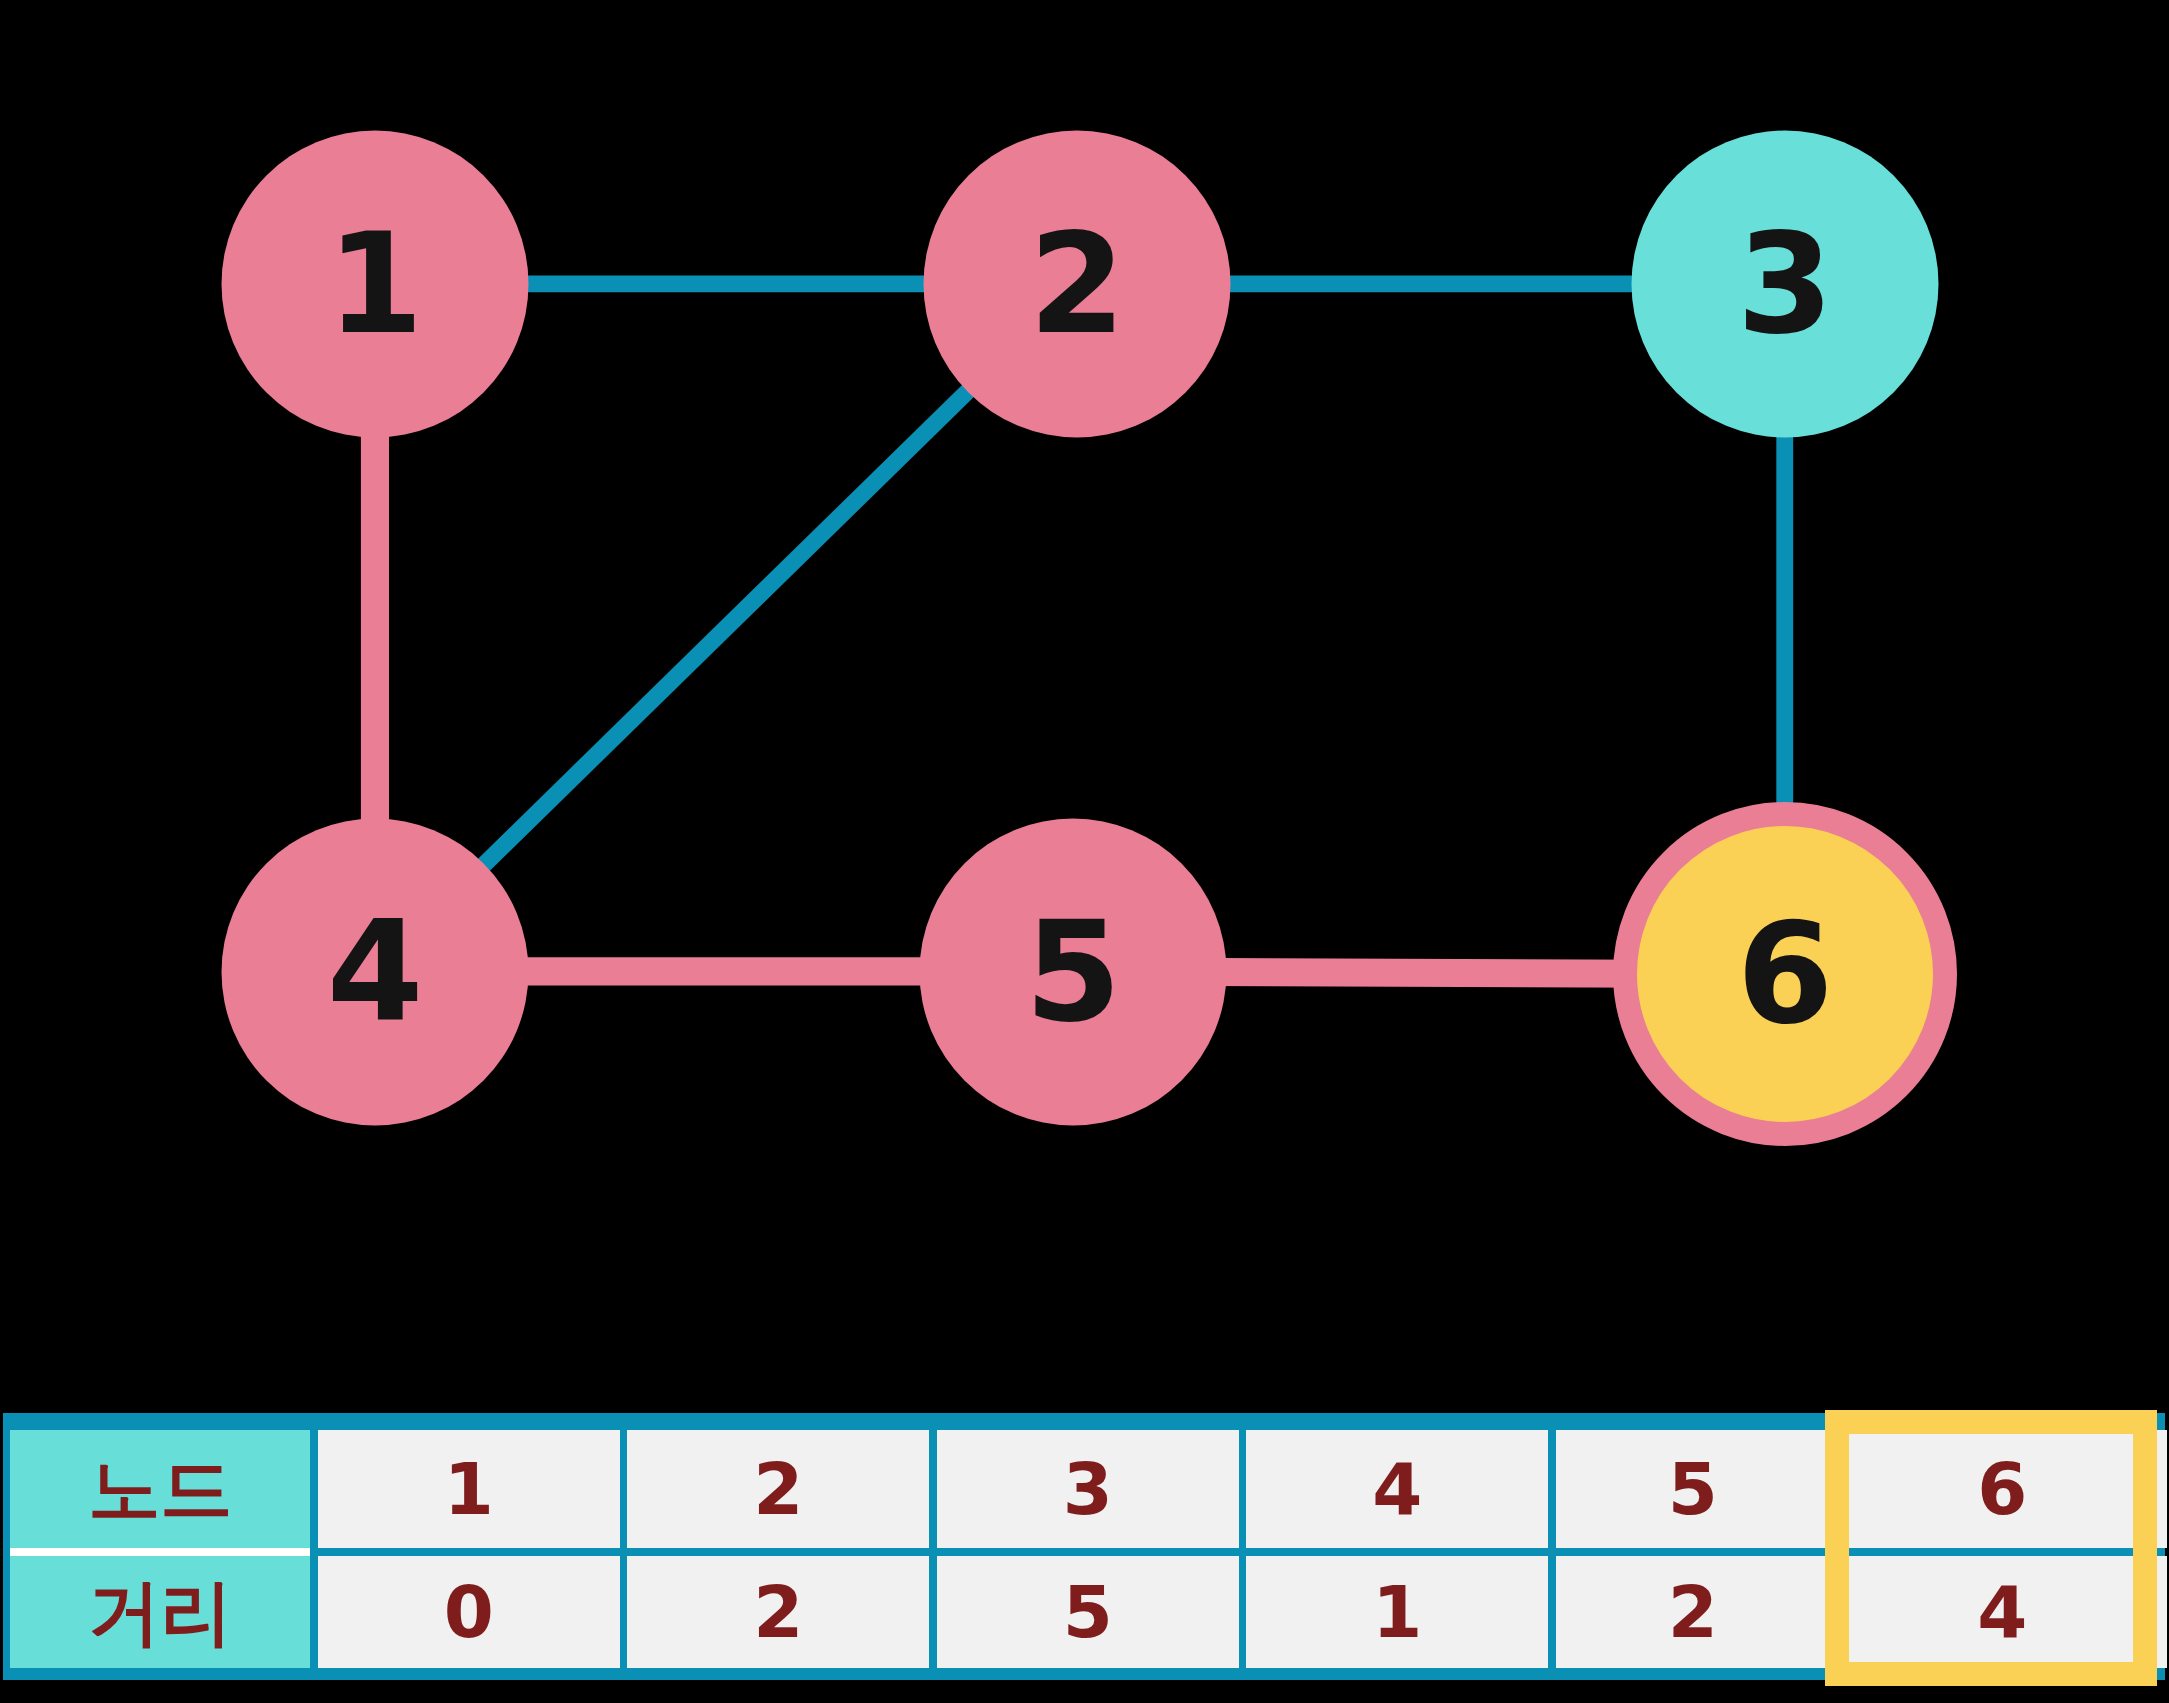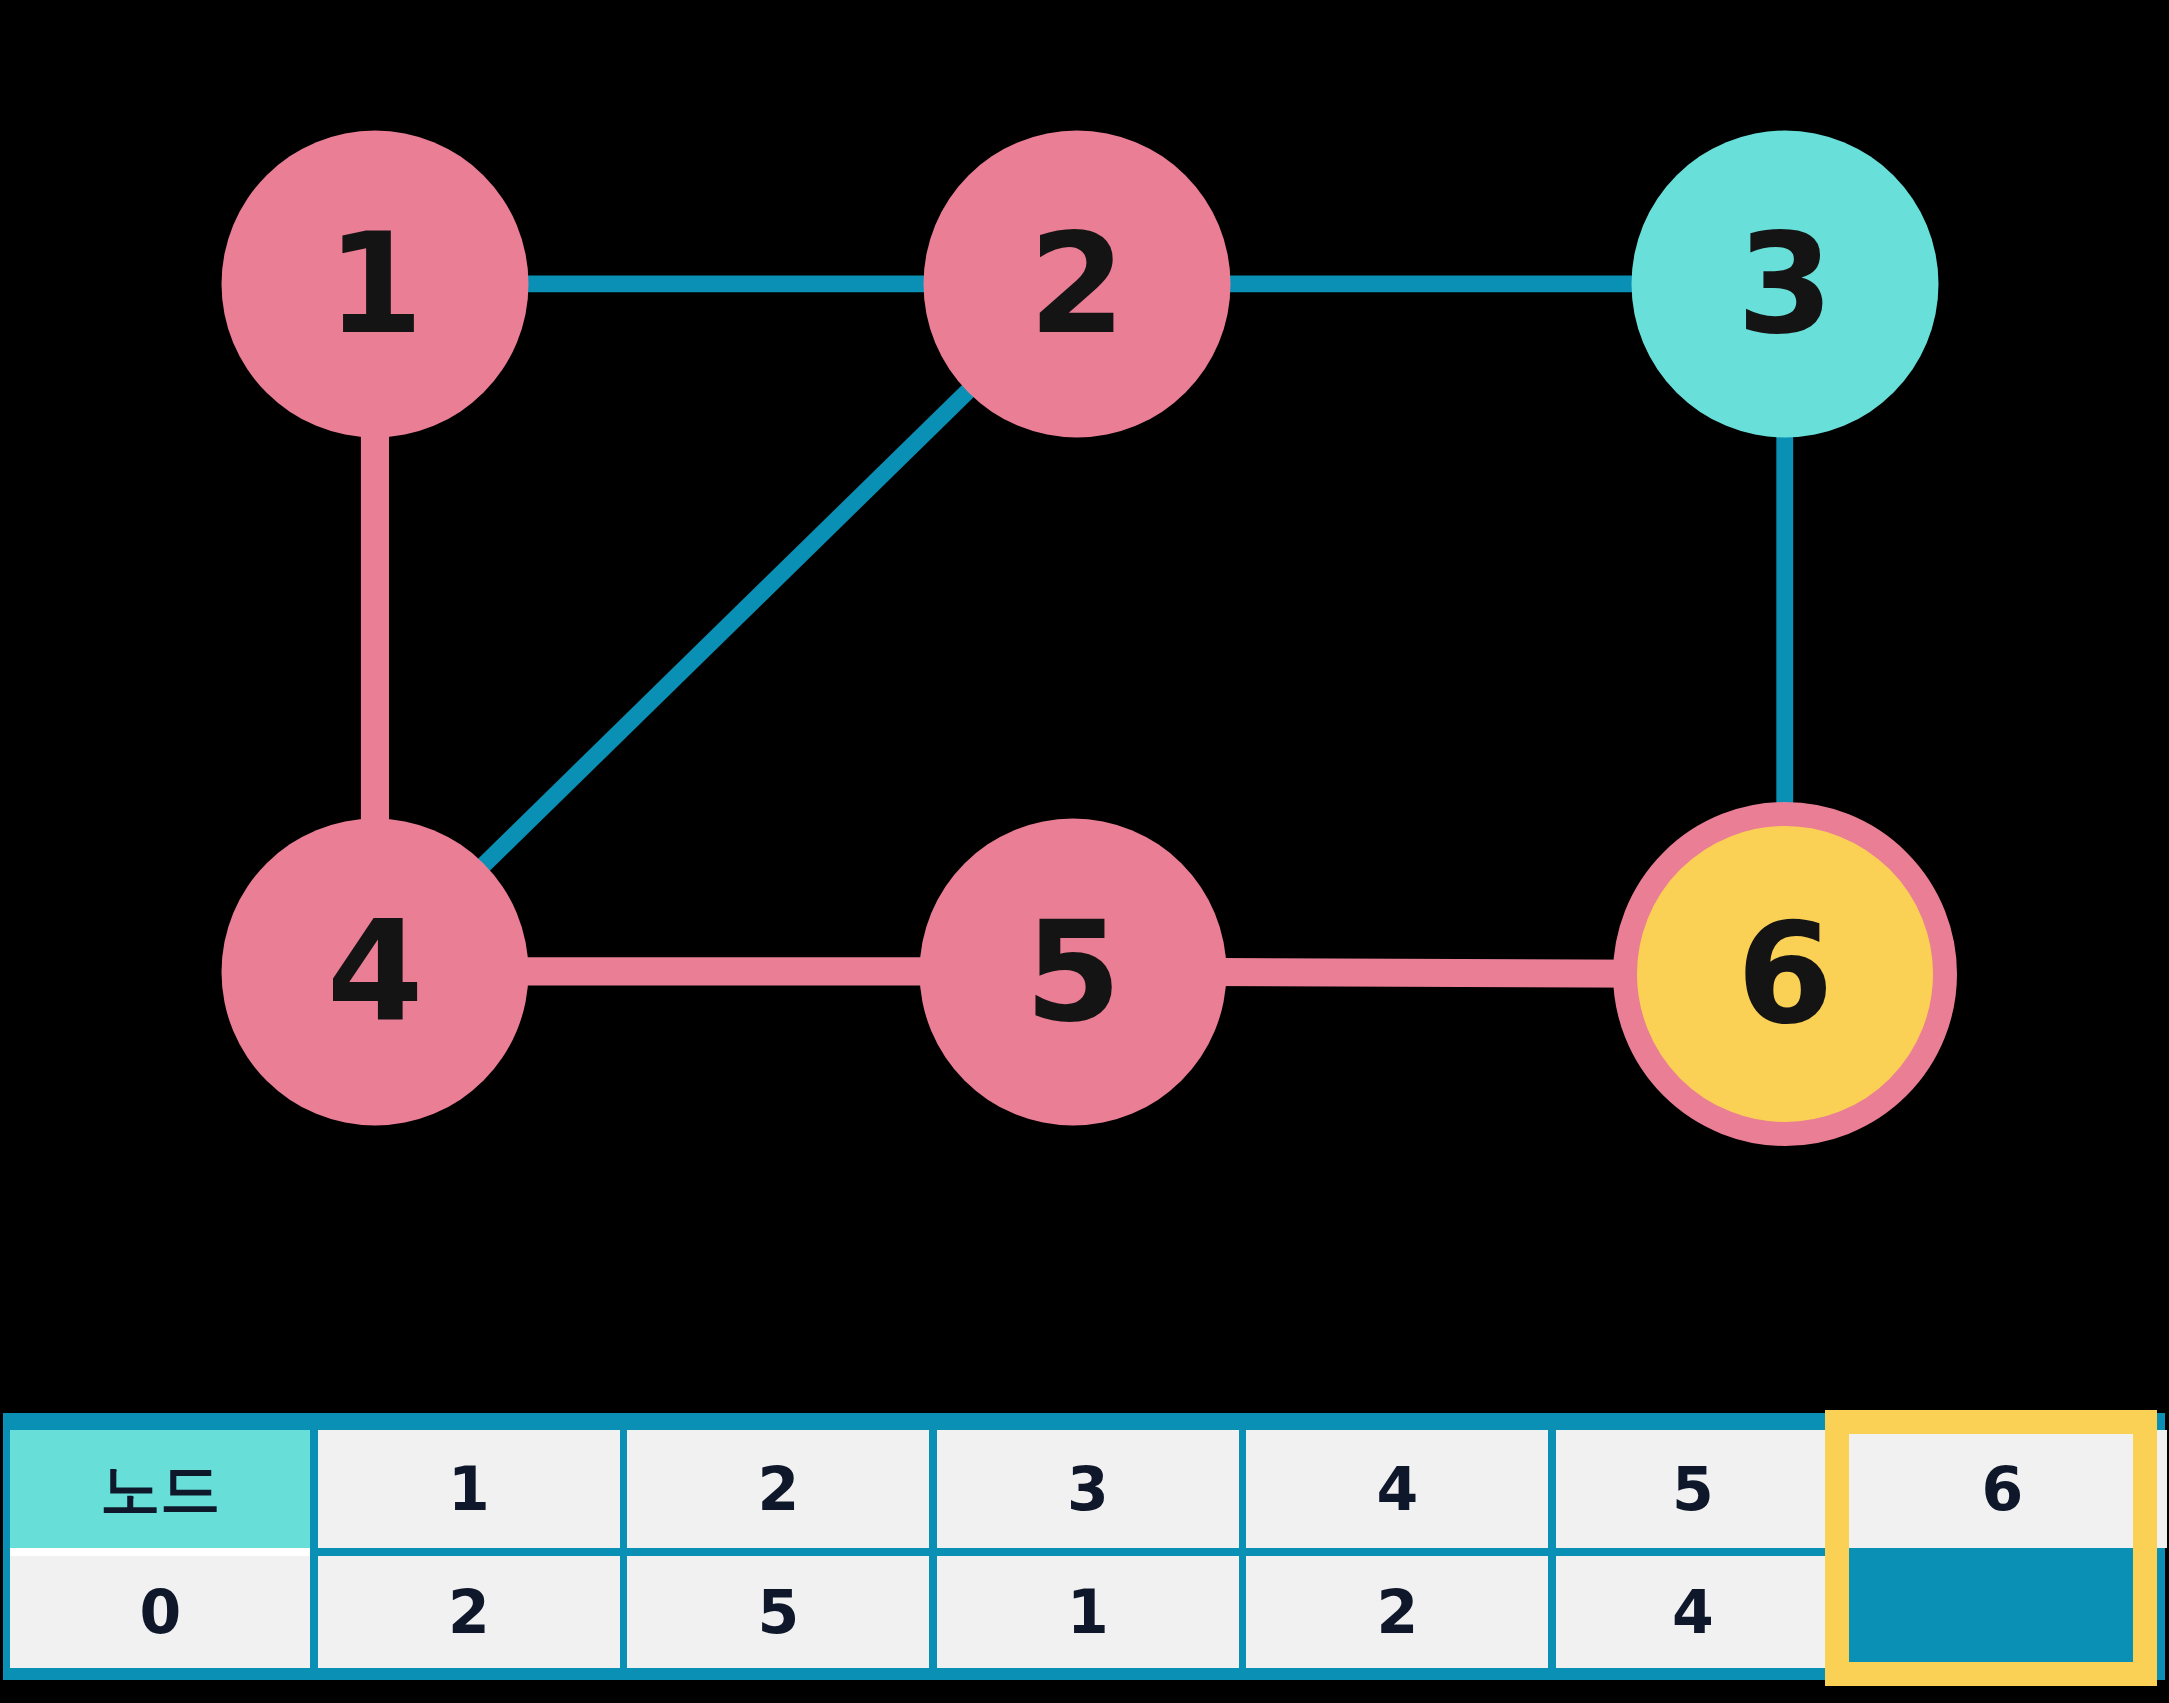--- a/index.html
+++ b/index.html
@@ -33,21 +33,21 @@
     background:#0990B4;box-sizing:border-box;padding:17px 0 12px 7.5px;z-index:2;
   }
   .tgrid{
     display:grid;
     grid-template-columns:300px 302px 302px 302px 302px 274px 330px;
     grid-template-rows:118px 112px;
     gap:7.5px;width:2155px;
   }
   .cell{
     display:flex;align-items:center;justify-content:center;
-    font-size:60px;font-weight:bold;color:#0f172a;line-height:1;
+    font-size:72px;font-weight:bold;color:#7f1d1d;line-height:1;
   }
   .cell--head{background:#67DED8;}
   .cell--data{background:#F1F1F1;}
   .white-sep{
     position:absolute;left:7.5px;top:135px;width:300px;height:7.5px;
     background:#FFFFFF;z-index:3;
   }
   .ybox{
     position:absolute;left:1822px;top:-2.8px;width:332px;height:276px;
     box-sizing:border-box;border:24px solid #FBD155;background:transparent;z-index:4;
@@ -78,20 +78,21 @@
   <div class="table-wrap">
     <div class="tgrid">
       <div class="cell cell--head">노드</div>
       <div class="cell cell--data">1</div>
       <div class="cell cell--data">2</div>
       <div class="cell cell--data">3</div>
       <div class="cell cell--data">4</div>
       <div class="cell cell--data">5</div>
       <div class="cell cell--data">6</div>
 
+      <div class="cell cell--head">거리</div>
       <div class="cell cell--data">0</div>
       <div class="cell cell--data">2</div>
       <div class="cell cell--data">5</div>
       <div class="cell cell--data">1</div>
       <div class="cell cell--data">2</div>
       <div class="cell cell--data">4</div>
     </div>
     <div class="white-sep"></div>
     <div class="ybox"></div>
   </div>

